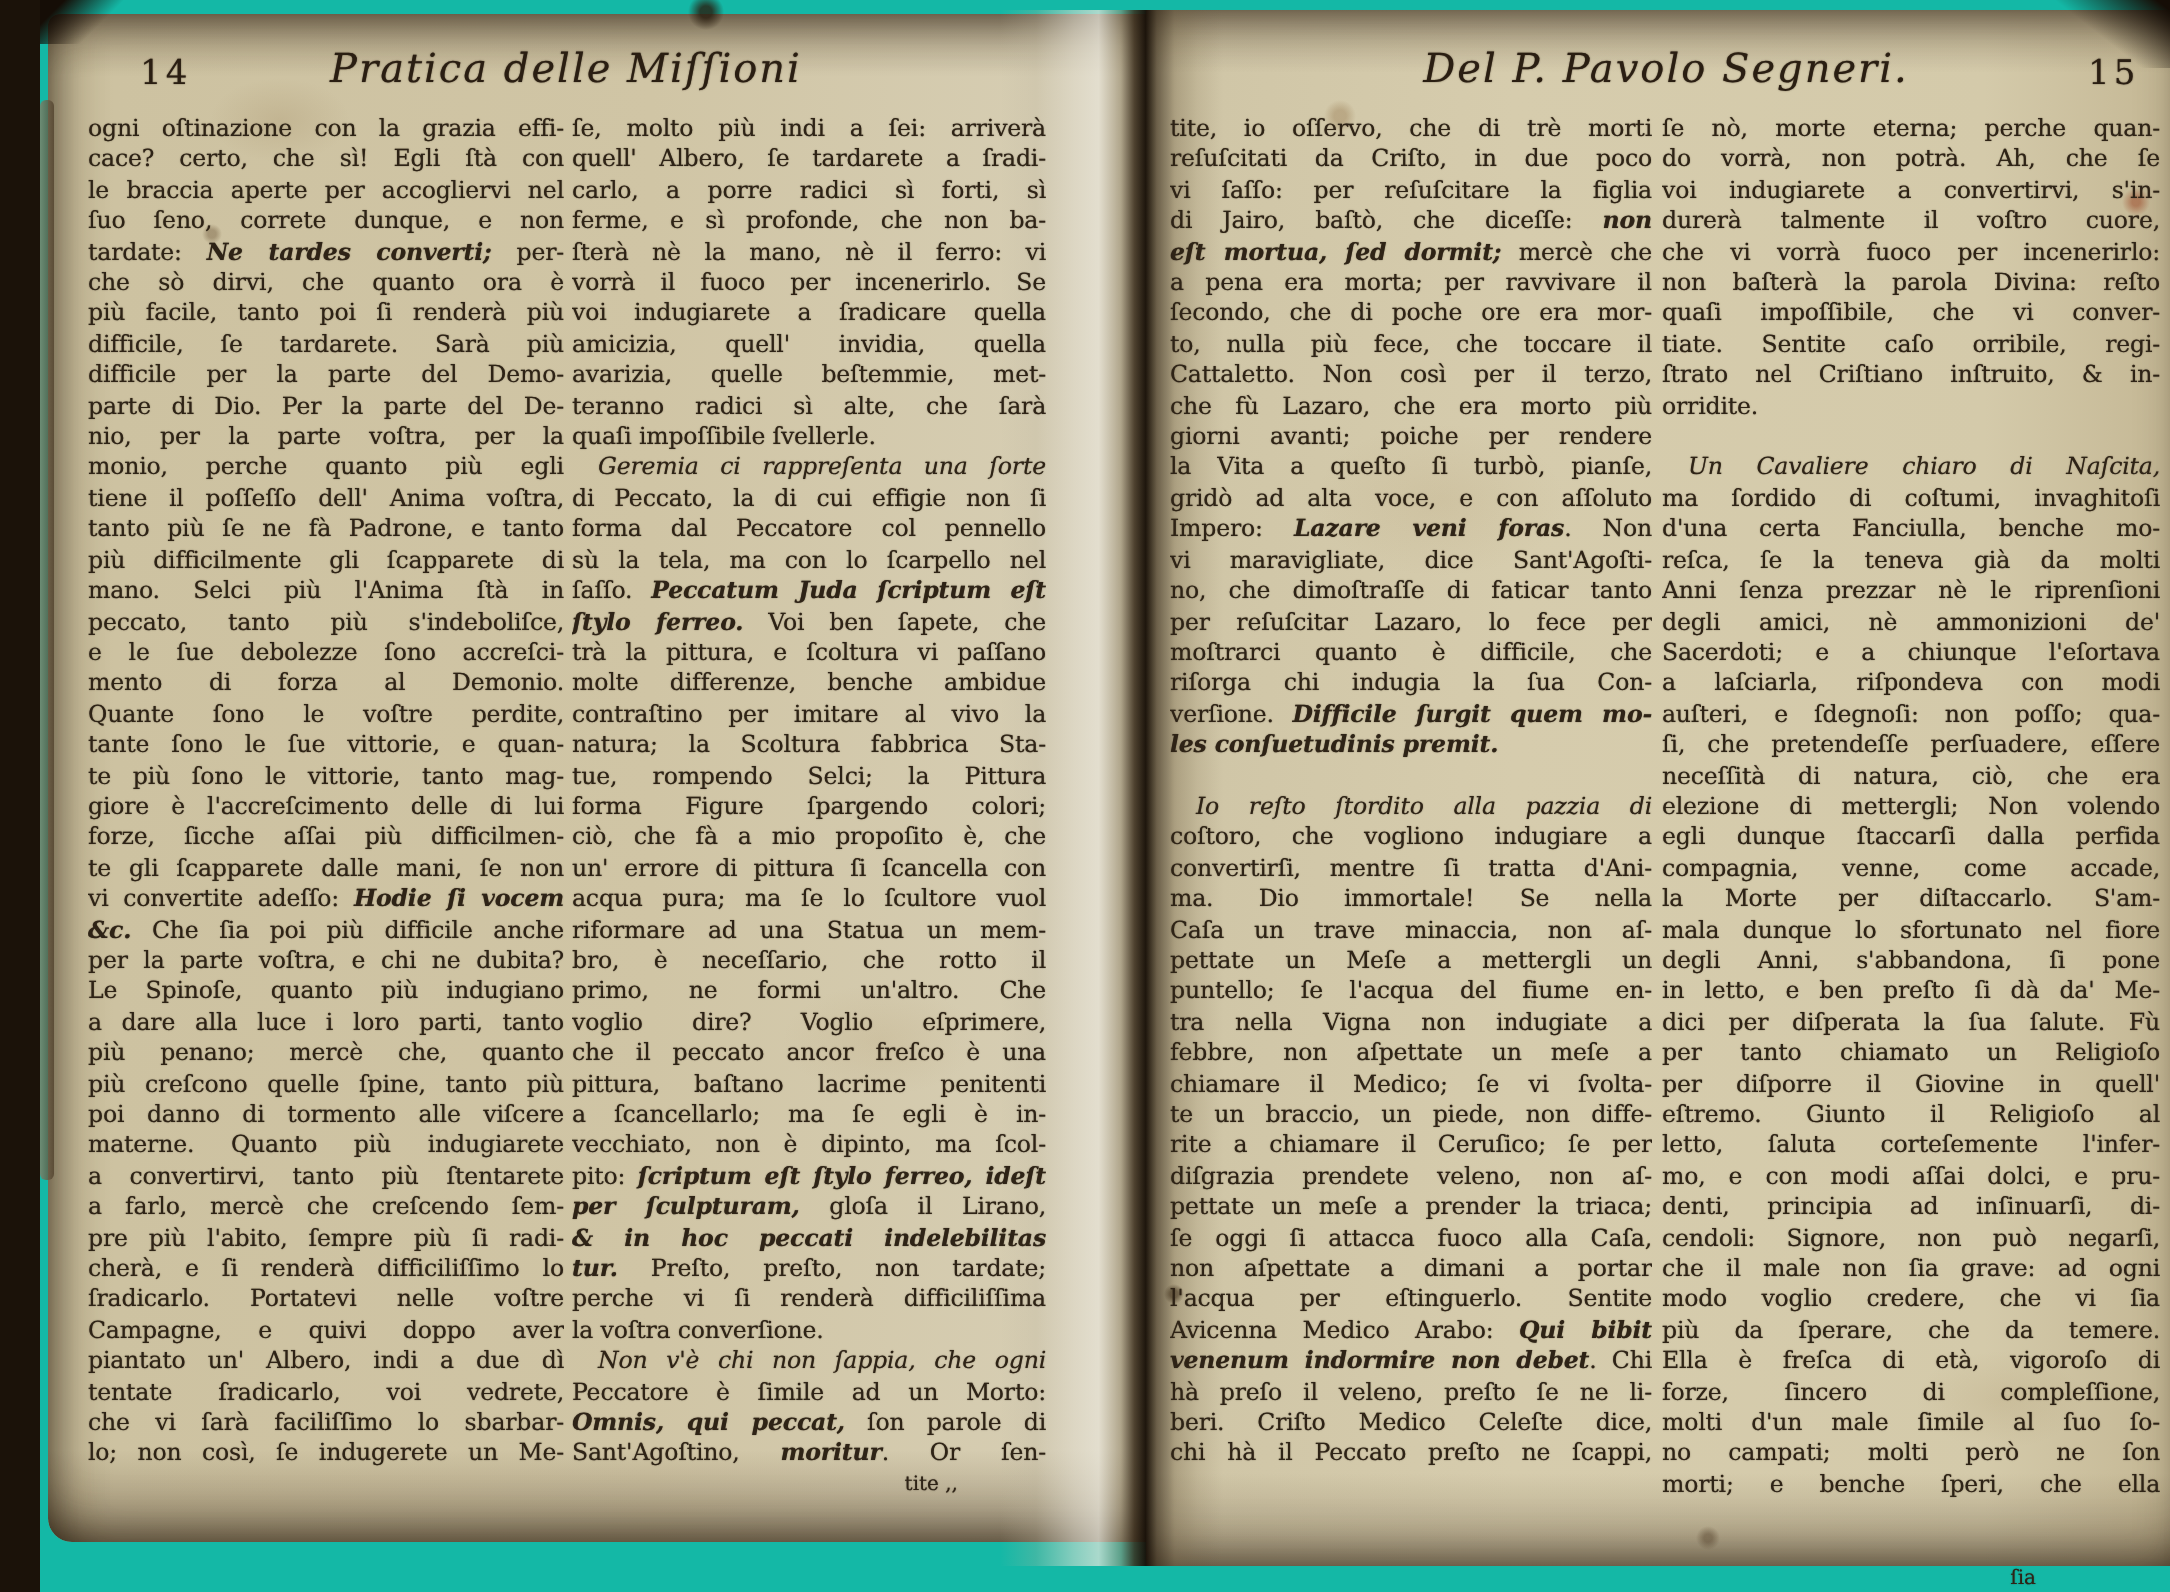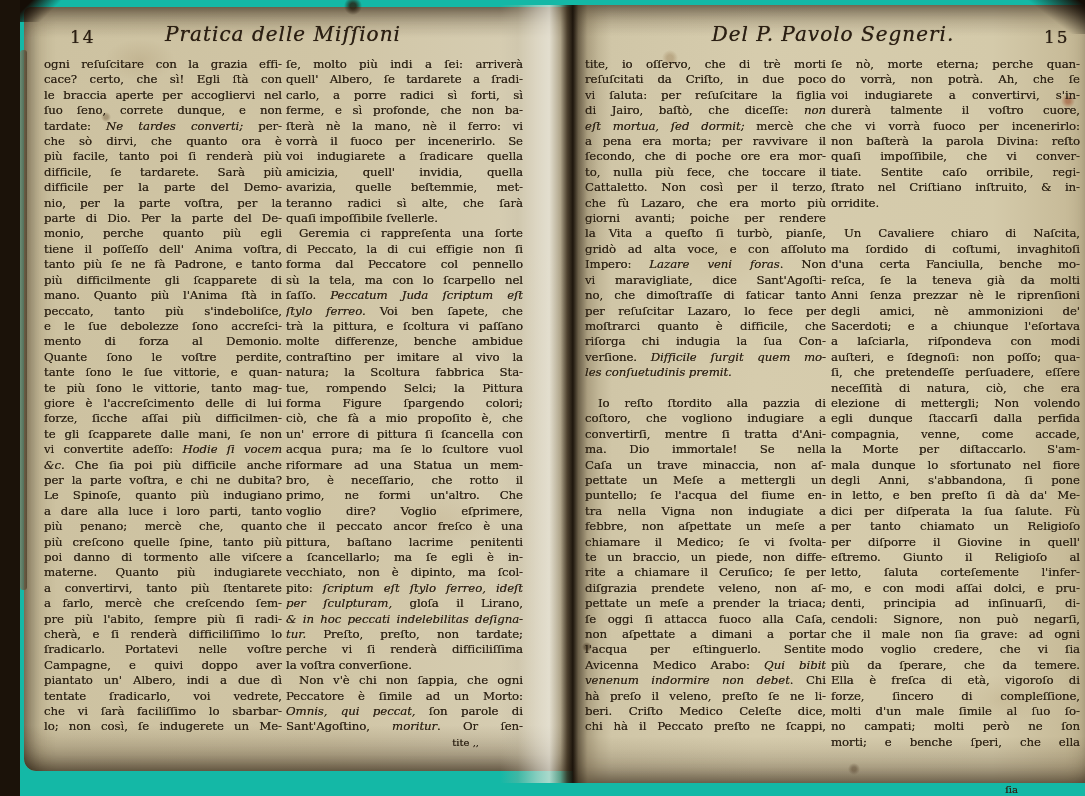--- a/index.html
+++ b/index.html
@@ -91,22 +91,22 @@
     position:absolute;top:57px;font-size:11.8px;line-height:15.42px;
     color:#2e2316;text-shadow:0 0 .6px rgba(46,35,22,.75);
     letter-spacing:-0.1px;
   }
   .col-l1{left:24px;width:238px;}
   .col-l2{left:266px;width:237px;}
   .col-r1{left:565px;width:241px;}
   .col-r2{left:811px;width:249px;}
   .line{height:15.42px;overflow:hidden;text-align:justify;text-align-last:justify;-moz-text-align-last:justify;}
   .line.nj{text-align-last:left;-moz-text-align-last:left;}
-  .line.ind{text-indent:13px;}
-  .line i{font-style:italic;}
+  .line.ind{text-indent:13px;font-style:italic;}
+  .line i{font-style:italic;font-weight:bold;}
 
   
   .catchword{
     position:absolute;font-size:10px;color:#2e2316;
     text-shadow:0 0 .6px rgba(46,35,22,.75);
   }
   .cw-left{left:266px;top:737px;width:237px;text-align:right;padding-right:44px;box-sizing:border-box;}
   .cw-right{left:811px;top:784px;width:249px;text-align:right;padding-right:62px;box-sizing:border-box;}
 </style>
 </head>
@@ -123,36 +123,36 @@
   <div class="fore-edge"></div>
   <div class="stains"></div>
 
   <div class="page-number pn-left">14</div>
   <div class="running-title rt-left">Pratica delle Miſſioni</div>
 
   <div class="running-title rt-right">Del P. Pavolo Segneri.</div>
   <div class="page-number pn-right">15</div>
 
   <div class="col col-l1">
-      <div class="line">ogni reſuſcitare con la grazia effi-</div>
+      <div class="line">ogni oſtinazione con la grazia effi-</div>
       <div class="line">cace? certo, che sì! Egli ſtà con</div>
       <div class="line">le braccia aperte per accogliervi nel</div>
       <div class="line">ſuo ſeno, correte dunque, e non</div>
       <div class="line">tardate: <i>Ne tardes converti;</i> per-</div>
       <div class="line">che sò dirvi, che quanto ora è</div>
       <div class="line">più facile, tanto poi ſi renderà più</div>
       <div class="line">difficile, ſe tardarete. Sarà più</div>
       <div class="line">difficile per la parte del Demo-</div>
+      <div class="line">parte di Dio. Per la parte del De-</div>
       <div class="line">nio, per la parte voſtra, per la</div>
-      <div class="line">parte di Dio. Per la parte del De-</div>
       <div class="line">monio, perche quanto più egli</div>
       <div class="line">tiene il poſſeſſo dell' Anima voſtra,</div>
       <div class="line">tanto più ſe ne fà Padrone, e tanto</div>
       <div class="line">più difficilmente gli ſcapparete di</div>
-      <div class="line">mano. Quanto più l'Anima ſtà in</div>
+      <div class="line">mano. Selci più l'Anima ſtà in</div>
       <div class="line">peccato, tanto più s'indeboliſce,</div>
       <div class="line">e le ſue debolezze ſono accreſci-</div>
       <div class="line">mento di forza al Demonio.</div>
       <div class="line">Quante ſono le voſtre perdite,</div>
       <div class="line">tante ſono le ſue vittorie, e quan-</div>
       <div class="line">te più ſono le vittorie, tanto mag-</div>
       <div class="line">giore è l'accreſcimento delle di lui</div>
       <div class="line">forze, ſicche aſſai più difficilmen-</div>
       <div class="line">te gli ſcapparete dalle mani, ſe non</div>
       <div class="line">vi convertite adeſſo: <i>Hodie ſi vocem</i></div>
@@ -219,21 +219,21 @@
       <div class="line ind">Non v'è chi non ſappia, che ogni</div>
       <div class="line">Peccatore è ſimile ad un Morto:</div>
       <div class="line"><i>Omnis, qui peccat,</i> ſon parole di</div>
       <div class="line">Sant'Agoſtino, <i>moritur</i>. Or ſen-</div>
     </div>
   <div class="catchword cw-left">tite ,,</div>
 
   <div class="col col-r1">
       <div class="line">tite, io oſſervo, che di trè morti</div>
       <div class="line">reſuſcitati da Criſto, in due poco</div>
-      <div class="line">vi ſaluta: per reſuſcitare la figlia</div>
+      <div class="line">vi ſaſſo: per reſuſcitare la figlia</div>
       <div class="line">di Jairo, baſtò, che diceſſe: <i>non</i></div>
       <div class="line"><i>eſt mortua, ſed dormit;</i> mercè che</div>
       <div class="line">a pena era morta; per ravvivare il</div>
       <div class="line">ſecondo, che di poche ore era mor-</div>
       <div class="line">to, nulla più fece, che toccare il</div>
       <div class="line">Cattaletto. Non così per il terzo,</div>
       <div class="line">che fù Lazaro, che era morto più</div>
       <div class="line">giorni avanti; poiche per rendere</div>
       <div class="line">la Vita a queſto ſi turbò, pianſe,</div>
       <div class="line">gridò ad alta voce, e con aſſoluto</div>

